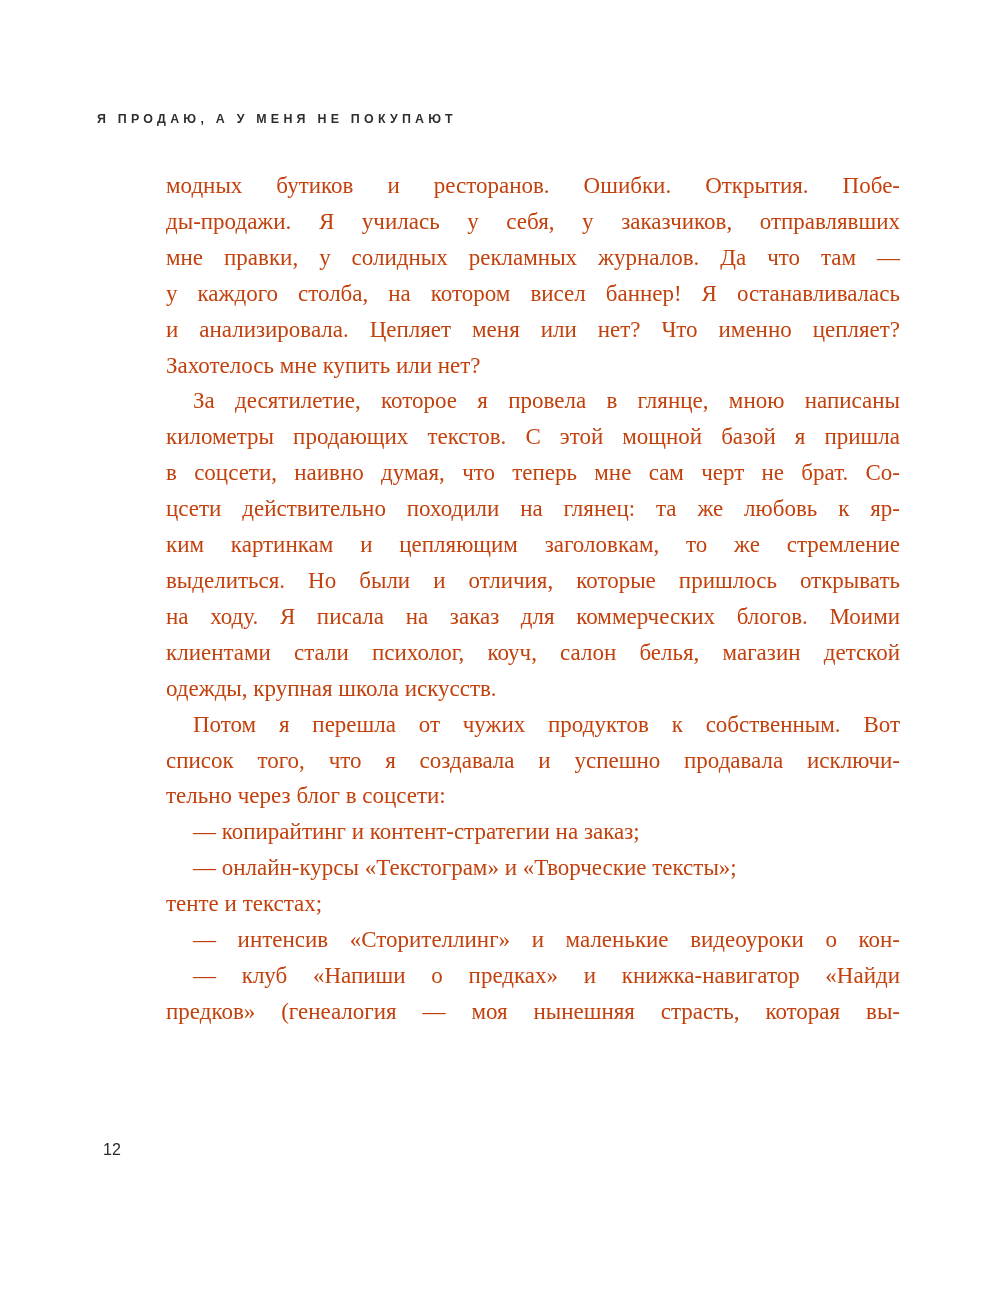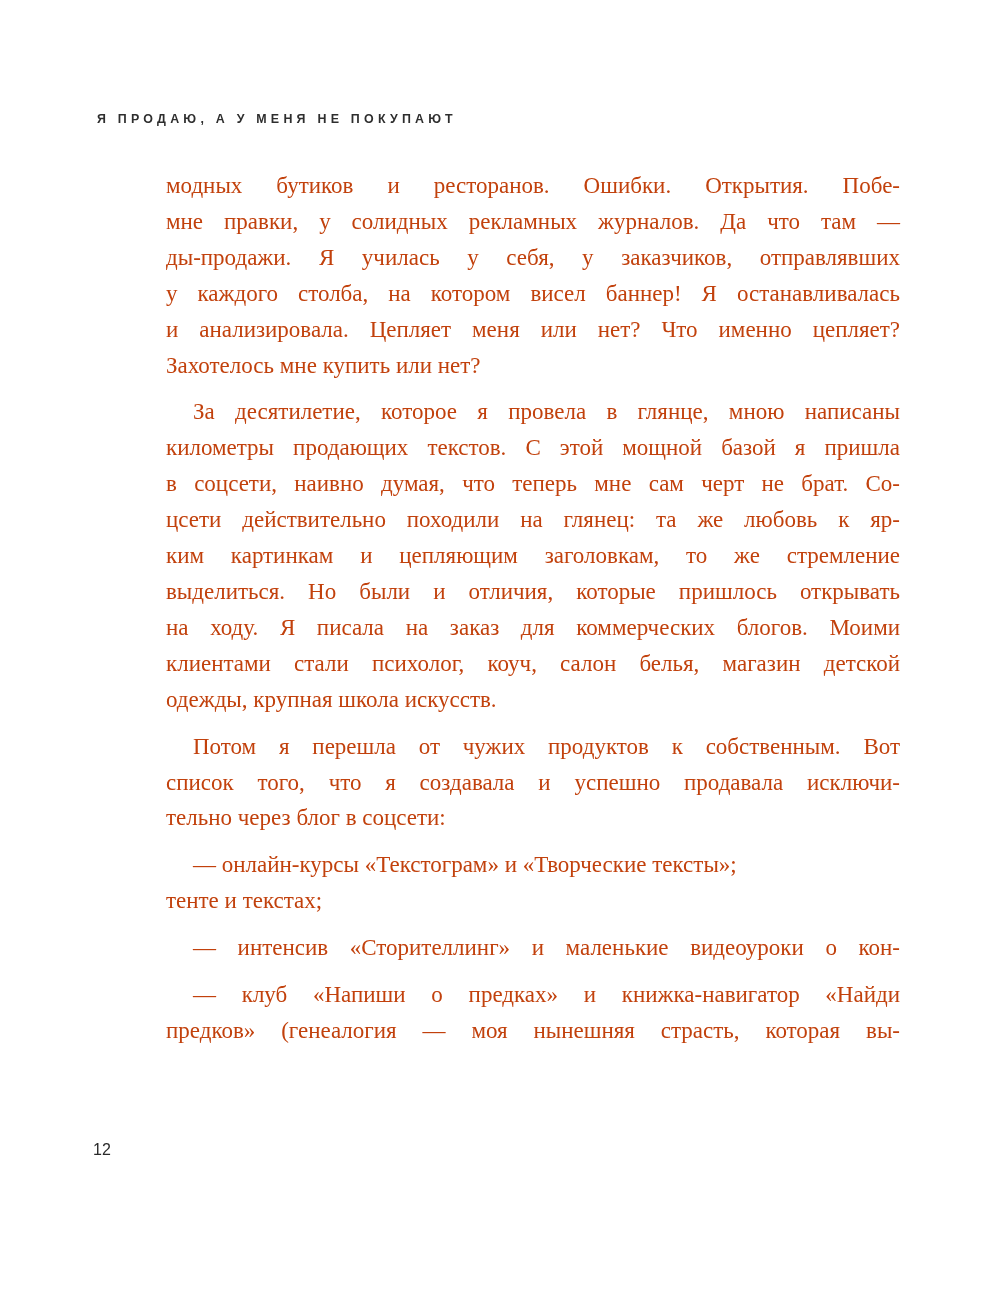--- a/index.html
+++ b/index.html
@@ -42,41 +42,40 @@
   .line {
     text-align: justify;
     text-align-last: justify;
   }
   .line.last {
     text-align: justify;
     text-align-last: left;
   }
   .line.indent {
     padding-left: 27px;
-    margin-top: 11px;
   }
   .page-number {
     position: absolute;
-    left: 93px;
+    left: 103px;
     top: 1141px;
     font-family: "Liberation Sans", sans-serif;
     font-size: 16px;
     color: #2a2a2a;
   }
 </style>
 </head>
 <body>
 
 <div class="running-header">Я ПРОДАЮ, А У МЕНЯ НЕ ПОКУПАЮТ</div>
 
 <div class="text-block">
     <div class="paragraph">
       <div class="line">модных бутиков и ресторанов. Ошибки. Открытия. Побе-</div>
+      <div class="line">ды-продажи. Я училась у себя, у заказчиков, отправлявших</div>
       <div class="line">мне правки, у солидных рекламных журналов. Да что там —</div>
-      <div class="line">ды-продажи. Я училась у себя, у заказчиков, отправлявших</div>
       <div class="line">у каждого столба, на котором висел баннер! Я останавливалась</div>
       <div class="line">и анализировала. Цепляет меня или нет? Что именно цепляет?</div>
       <div class="line last">Захотелось мне купить или нет?</div>
     </div>
     <div class="paragraph">
       <div class="line indent">За десятилетие, которое я провела в глянце, мною написаны</div>
       <div class="line">километры продающих текстов. С этой мощной базой я пришла</div>
       <div class="line">в соцсети, наивно думая, что теперь мне сам черт не брат. Со-</div>
       <div class="line">цсети действительно походили на глянец: та же любовь к яр-</div>
       <div class="line">ким картинкам и цепляющим заголовкам, то же стремление</div>
@@ -84,20 +83,23 @@
       <div class="line">на ходу. Я писала на заказ для коммерческих блогов. Моими</div>
       <div class="line">клиентами стали психолог, коуч, салон белья, магазин детской</div>
       <div class="line last">одежды, крупная школа искусств.</div>
     </div>
     <div class="paragraph">
       <div class="line indent">Потом я перешла от чужих продуктов к собственным. Вот</div>
       <div class="line">список того, что я создавала и успешно продавала исключи-</div>
       <div class="line last">тельно через блог в соцсети:</div>
     </div>
     <div class="paragraph">
+      <div class="line last indent">— копирайтинг и контент-стратегии на заказ;</div>
+    </div>
+    <div class="paragraph">
       <div class="line last indent">— онлайн-курсы «Текстограм» и «Творческие тексты»;</div>
     </div>
     <div class="paragraph">
       <div class="line last">тенте и текстах;</div>
       <div class="line indent">— интенсив «Сторителлинг» и маленькие видеоуроки о кон-</div>
     </div>
     <div class="paragraph">
       <div class="line indent">— клуб «Напиши о предках» и книжка-навигатор «Найди</div>
       <div class="line">предков» (генеалогия — моя нынешняя страсть, которая вы-</div>
     </div>

